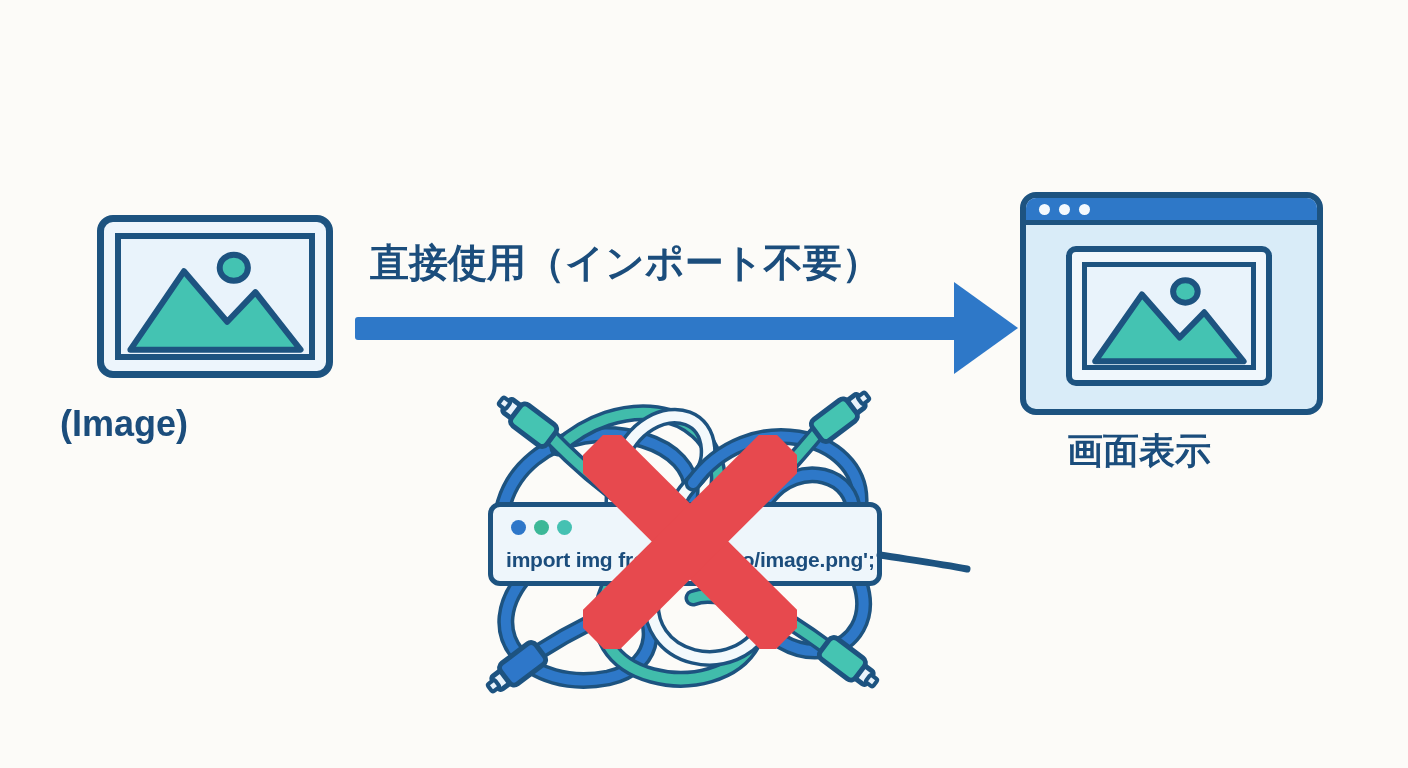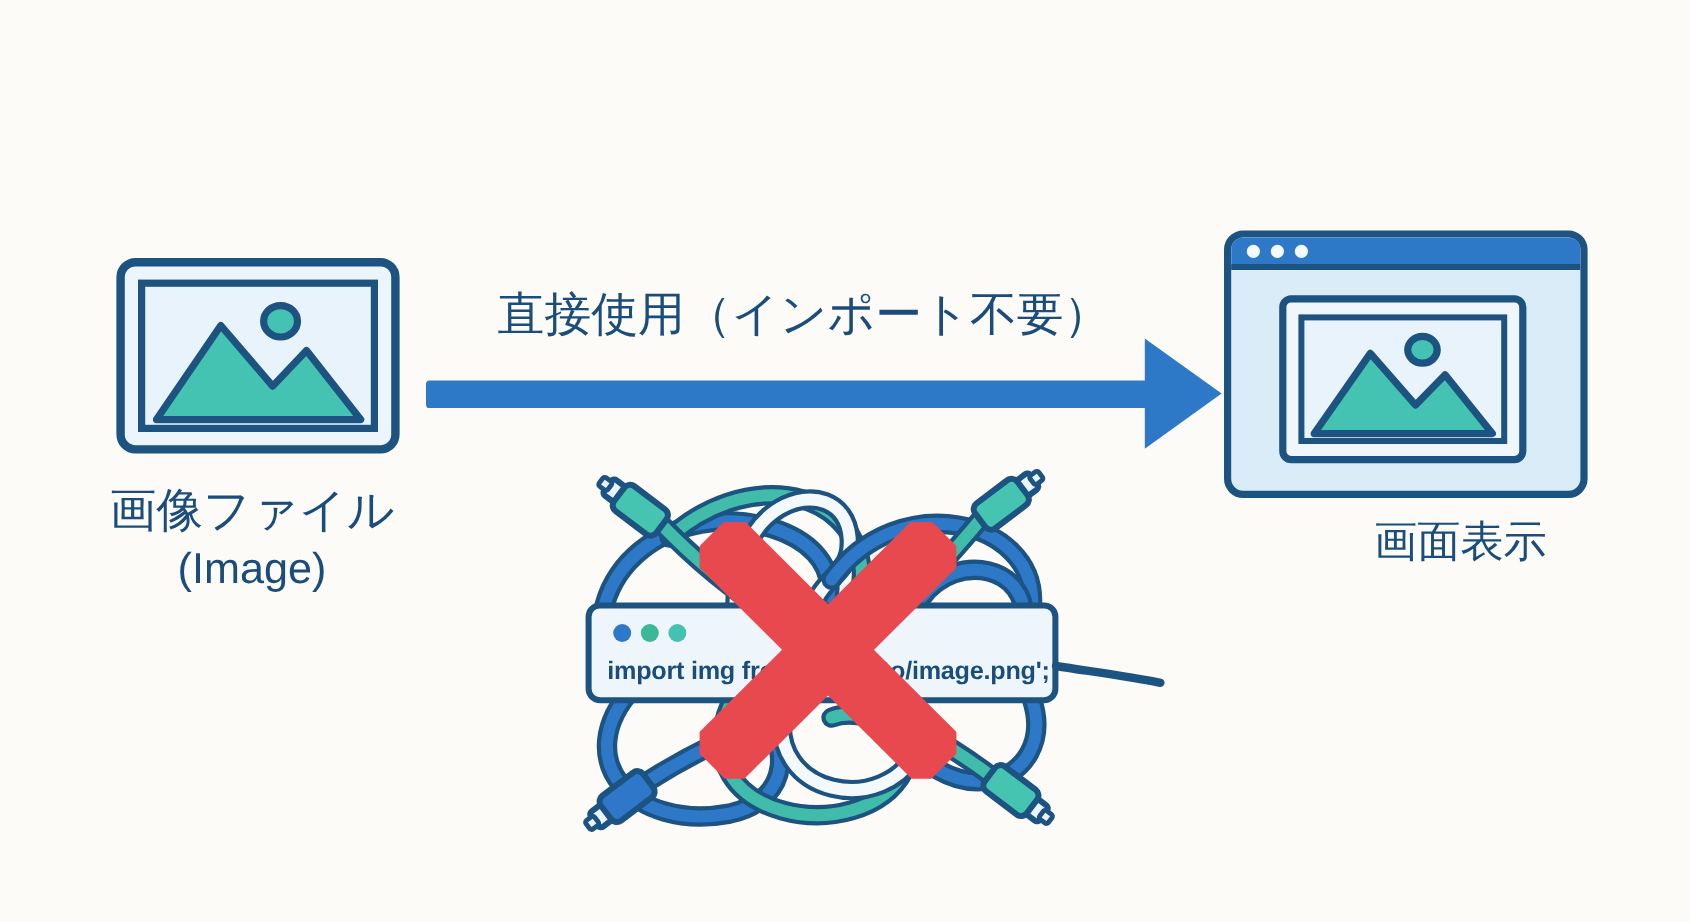--- a/index.html
+++ b/index.html
@@ -22,21 +22,21 @@
   .imgicon .imgicon-inner {
     position:absolute; inset:11px;
     border:6px solid var(--outline, #1d5380);
     background:#e9f3fb;
     overflow:hidden;
   }
   .imgicon svg { display:block; width:100%; height:100%; }
   .imgicon .shape { fill: var(--teal, #44c3b2); stroke: var(--outline, #1d5380); stroke-width:6px; vector-effect:non-scaling-stroke; stroke-linejoin:round; }
 
   
-  .caption { position:absolute; text-align:center; font-weight:400; line-height:1.28; }
+  .caption { position:absolute; font-weight:700; line-height:1.28; }
   .file-caption { left:60px; top:401px; width:300px; font-size:39px; }
   .file-caption .sub { font-size:36px; }
   .arrow-caption { left:370px; top:238px; width:600px; font-size:39px; white-space:nowrap; }
   .browser-caption { left:1067px; top:428px; width:300px; font-size:36px; }
   .import-caption { left:890px; top:538px; width:400px; font-size:37px; }
   .import-caption .sub { font-size:34px; }
 
   
   .arrow-shaft { position:absolute; left:355px; top:317px; width:602px; height:23px; background:var(--blue, #2e78c8); border-radius:3px; }
   .arrow-head { position:absolute; left:954px; top:282px; width:0; height:0;
@@ -81,21 +81,20 @@
 
   <div class="imgicon" style="left:97px; top:215px; width:236px; height:163px;">
     <div class="imgicon-inner">
       <svg viewBox="0 0 200 132" preserveAspectRatio="none">
         <circle class="shape" cx="120" cy="33" r="15"></circle>
         <path class="shape" d="M 10,127 L 67,37 L 113,95 L 143,61 L 191,127 Z"></path>
       </svg>
     </div>
   </div>
   <div class="caption file-caption">
-    <div>画像ファイル</div>
     <div class="sub">(Image)</div>
   </div>
 
   <div class="caption arrow-caption">直接使用（インポート不要）</div>
   <div class="arrow-shaft"></div>
   <div class="arrow-head"></div>
 
   <div class="browser">
     <div class="browser-titlebar">
       <span class="dot"></span>

